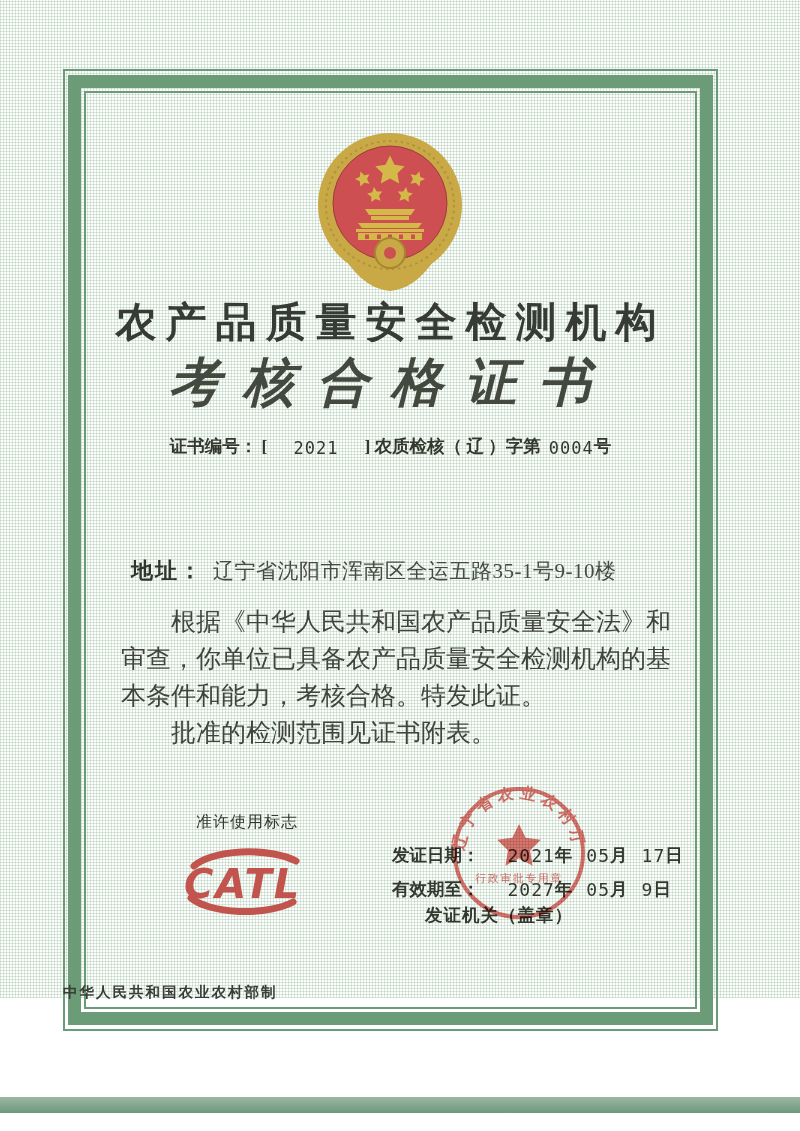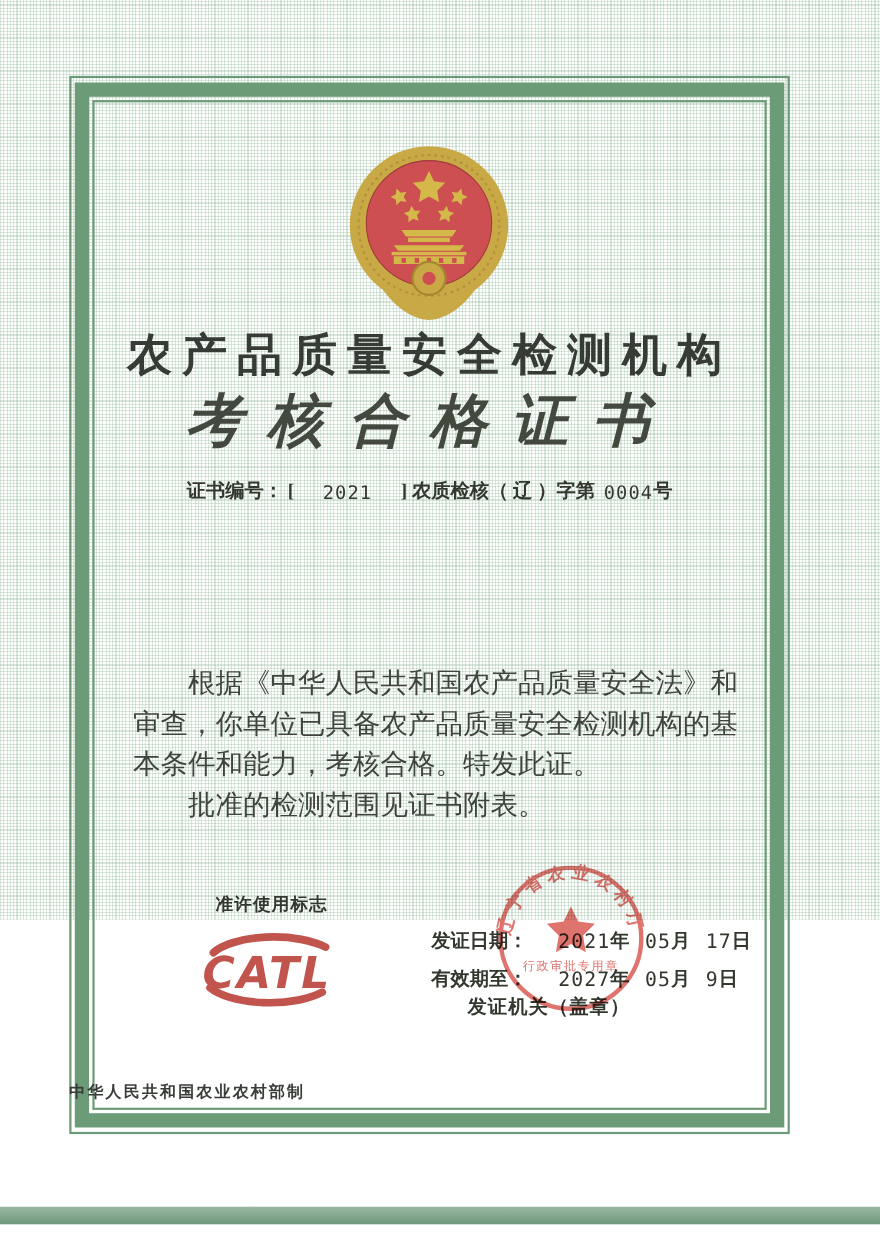--- a/index.html
+++ b/index.html
@@ -7,21 +7,21 @@
     --seal-red:#d8554e;
     --logo-red:#c2544e;
     --emblem-red:#ce4f52;
     --emblem-gold:#c9a945;
     --text-dark:#3a3f3a;
   }
   *{margin:0;padding:0;box-sizing:border-box;}
   html,body{width:800px;height:1131px;background:#fff;overflow:hidden;}
   body{font-family:"Liberation Serif","DejaVu Serif",serif;color:var(--text-dark);position:relative;}
   .page{
-    position:absolute;left:0;top:0;width:800px;height:836px;
+    position:absolute;left:0;top:0;width:800px;height:998px;
     background-color:#fcfdfc;
     background-image:
       repeating-linear-gradient(0deg, rgba(140,180,148,.30) 0 1px, transparent 1px 3px),
       repeating-linear-gradient(90deg, rgba(140,180,148,.30) 0 1px, transparent 1px 3px);
   }
   
   .frame-outer{position:absolute;left:63px;top:69px;width:655px;height:962px;border:2px solid var(--frame-green);}
   .frame-band{position:absolute;left:68px;top:75px;width:645px;height:950px;border:13px solid var(--frame-green);}
   .frame-inner{position:absolute;left:84px;top:91px;width:613px;height:918px;border:2px solid var(--frame-green);}
   
@@ -46,21 +46,21 @@
   .field .lab{font-size:22px;font-weight:bold;color:#2f342c;letter-spacing:2px;}
   .field .val{font-size:21px;color:#454a43;margin-left:10px;letter-spacing:.5px;}
   .field-name{top:492px;}
   .field-addr{top:556px;}
   
   .bodytext{position:absolute;left:121px;top:603px;width:560px;font-size:25px;
     line-height:37px;color:#3f443d;}
   .bodytext .line{white-space:nowrap;}
   .bodytext .indent{padding-left:50px;}
   
-  .mark-caption{position:absolute;left:196px;top:812px;font-size:16px;font-weight:bold;
+  .mark-caption{position:absolute;left:196px;top:812px;font-size:16px;font-weight:normal;
     letter-spacing:1px;color:#33382f;}
   .catl{position:absolute;left:178px;top:836px;width:132px;height:92px;color:var(--logo-red);}
   
   .daterow{position:absolute;white-space:nowrap;font-size:17.5px;font-weight:bold;color:#33382f;}
   .daterow .num{font-family:"DejaVu Sans Mono","Liberation Mono",monospace;font-weight:normal;
     font-size:18px;letter-spacing:1px;position:relative;top:1px;}
   .daterow .g1{display:inline-block;width:28px;}
   .daterow .g2{display:inline-block;width:14px;}
   .row-issue{left:392px;top:843px;}
   .row-valid{left:392px;top:877px;}
@@ -120,20 +120,23 @@
 
   <div class="title1">农产品质量安全检测机构</div>
   <div class="title2">考核合格证书</div>
 
   <div class="certno">
     <span>证书编号：</span>
     <span>[</span><span class="sp"></span><span class="mono">2021</span><span class="sp"></span><span>]</span>
     <span>农质检核（ 辽 ）字第</span><span class="sp2"></span><span class="mono">0004</span><span>号</span>
   </div>
 
+  <div class="field field-addr">
+    <span class="lab">地址：</span><span class="val">辽宁省沈阳市浑南区全运五路35-1号9-10楼</span>
+  </div>
 
   <div class="bodytext">
     <div class="line indent">根据《中华人民共和国农产品质量安全法》和</div>
     <div class="line">审查，你单位已具备农产品质量安全检测机构的基</div>
     <div class="line">本条件和能力，考核合格。特发此证。</div>
     <div class="line indent">批准的检测范围见证书附表。</div>
   </div>
 
   <div class="mark-caption">准许使用标志</div>
   <svg class="catl" viewBox="0 0 132 92">

